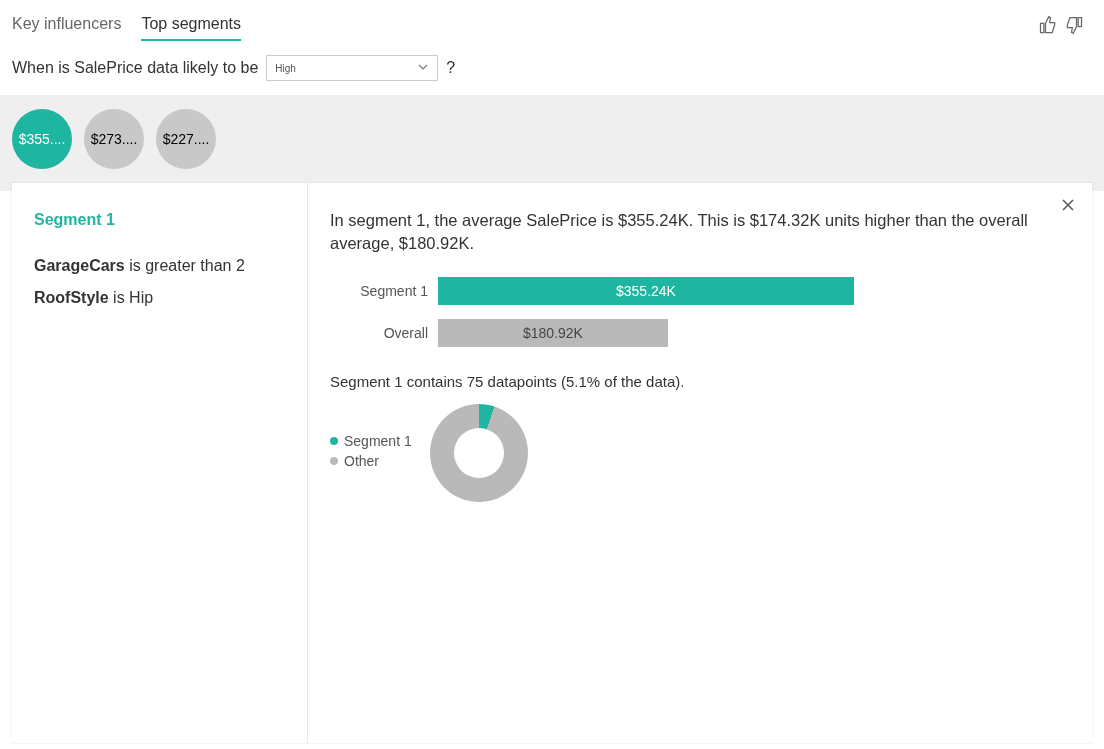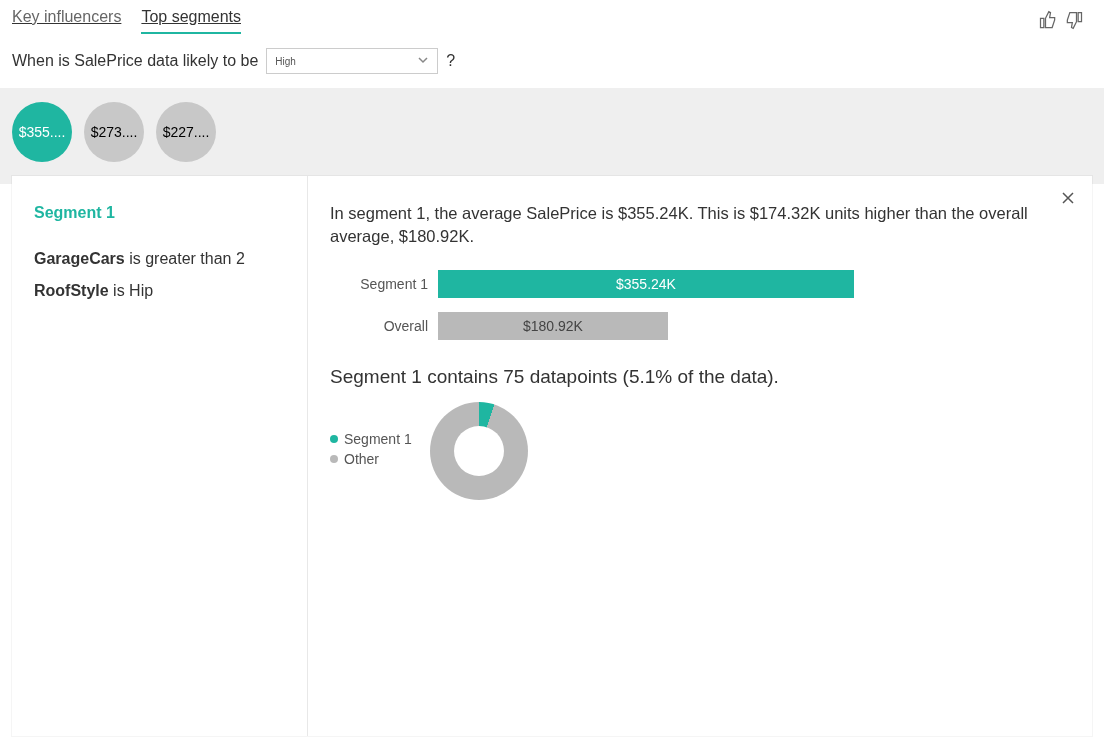--- a/index.html
+++ b/index.html
@@ -7,24 +7,23 @@
       font-family: "Segoe UI", -apple-system, sans-serif;
       font-size: 14px;
       color: #333;
       background: #fff;
       width: 1104px;
       height: 749px;
       overflow: hidden;
     }
     .header {
       display: flex;
-      align-items: center;
+      align-items: flex-start;
       justify-content: space-between;
-      padding: 8px 12px 0 12px;
-      text-decoration: underline;
+      padding: 15px 12px 0 12px;
     }
     .tabs { display: flex; gap: 20px; }
     .tab {
       font-size: 16px;
       color: #666;
       padding-bottom: 6px;
       cursor: pointer;
       border-bottom: 2px solid transparent;
     }
     .tab.active {
@@ -113,21 +112,21 @@
     .desc-text { font-size: 16.5px; color: #333; line-height: 1.4; max-width: 720px; }
 
     .bar-chart { margin-top: 20px; }
     .bar-row { display: flex; align-items: center; height: 32px; margin-bottom: 10px; }
     .bar-label { width: 108px; text-align: right; padding-right: 10px; font-size: 14px; color: #555; }
     .bar-track { height: 28px; position: relative; }
     .bar-fill { height: 100%; display: flex; align-items: center; justify-content: center; color: #fff; font-size: 14px; }
     .bar1 .bar-fill { background: #1fb6a1; width: 416px; }
     .bar2 .bar-fill { background: #b9b9b9; width: 230px; color: #444; }
 
-    .count-text { margin-top: 24px; font-size: 19px; color: #333; }
+    .count-text { margin-top: 24px; font-size: 15px; color: #333; }
 
     .donut-wrap { display: flex; align-items: center; gap: 18px; margin-top: 14px; }
     .donut-legend { font-size: 14px; color: #555; }
     .legend-row { display: flex; align-items: center; gap: 6px; margin-bottom: 4px; }
     .legend-dot { width: 8px; height: 8px; border-radius: 50%; display: inline-block; }
     .dot-teal { background: #1fb6a1; }
     .dot-grey { background: #b9b9b9; }
     .donut {
       width: 98px; height: 98px; border-radius: 50%;
       background: conic-gradient(#1fb6a1 0deg 18.36deg, #b9b9b9 18.36deg 360deg);

